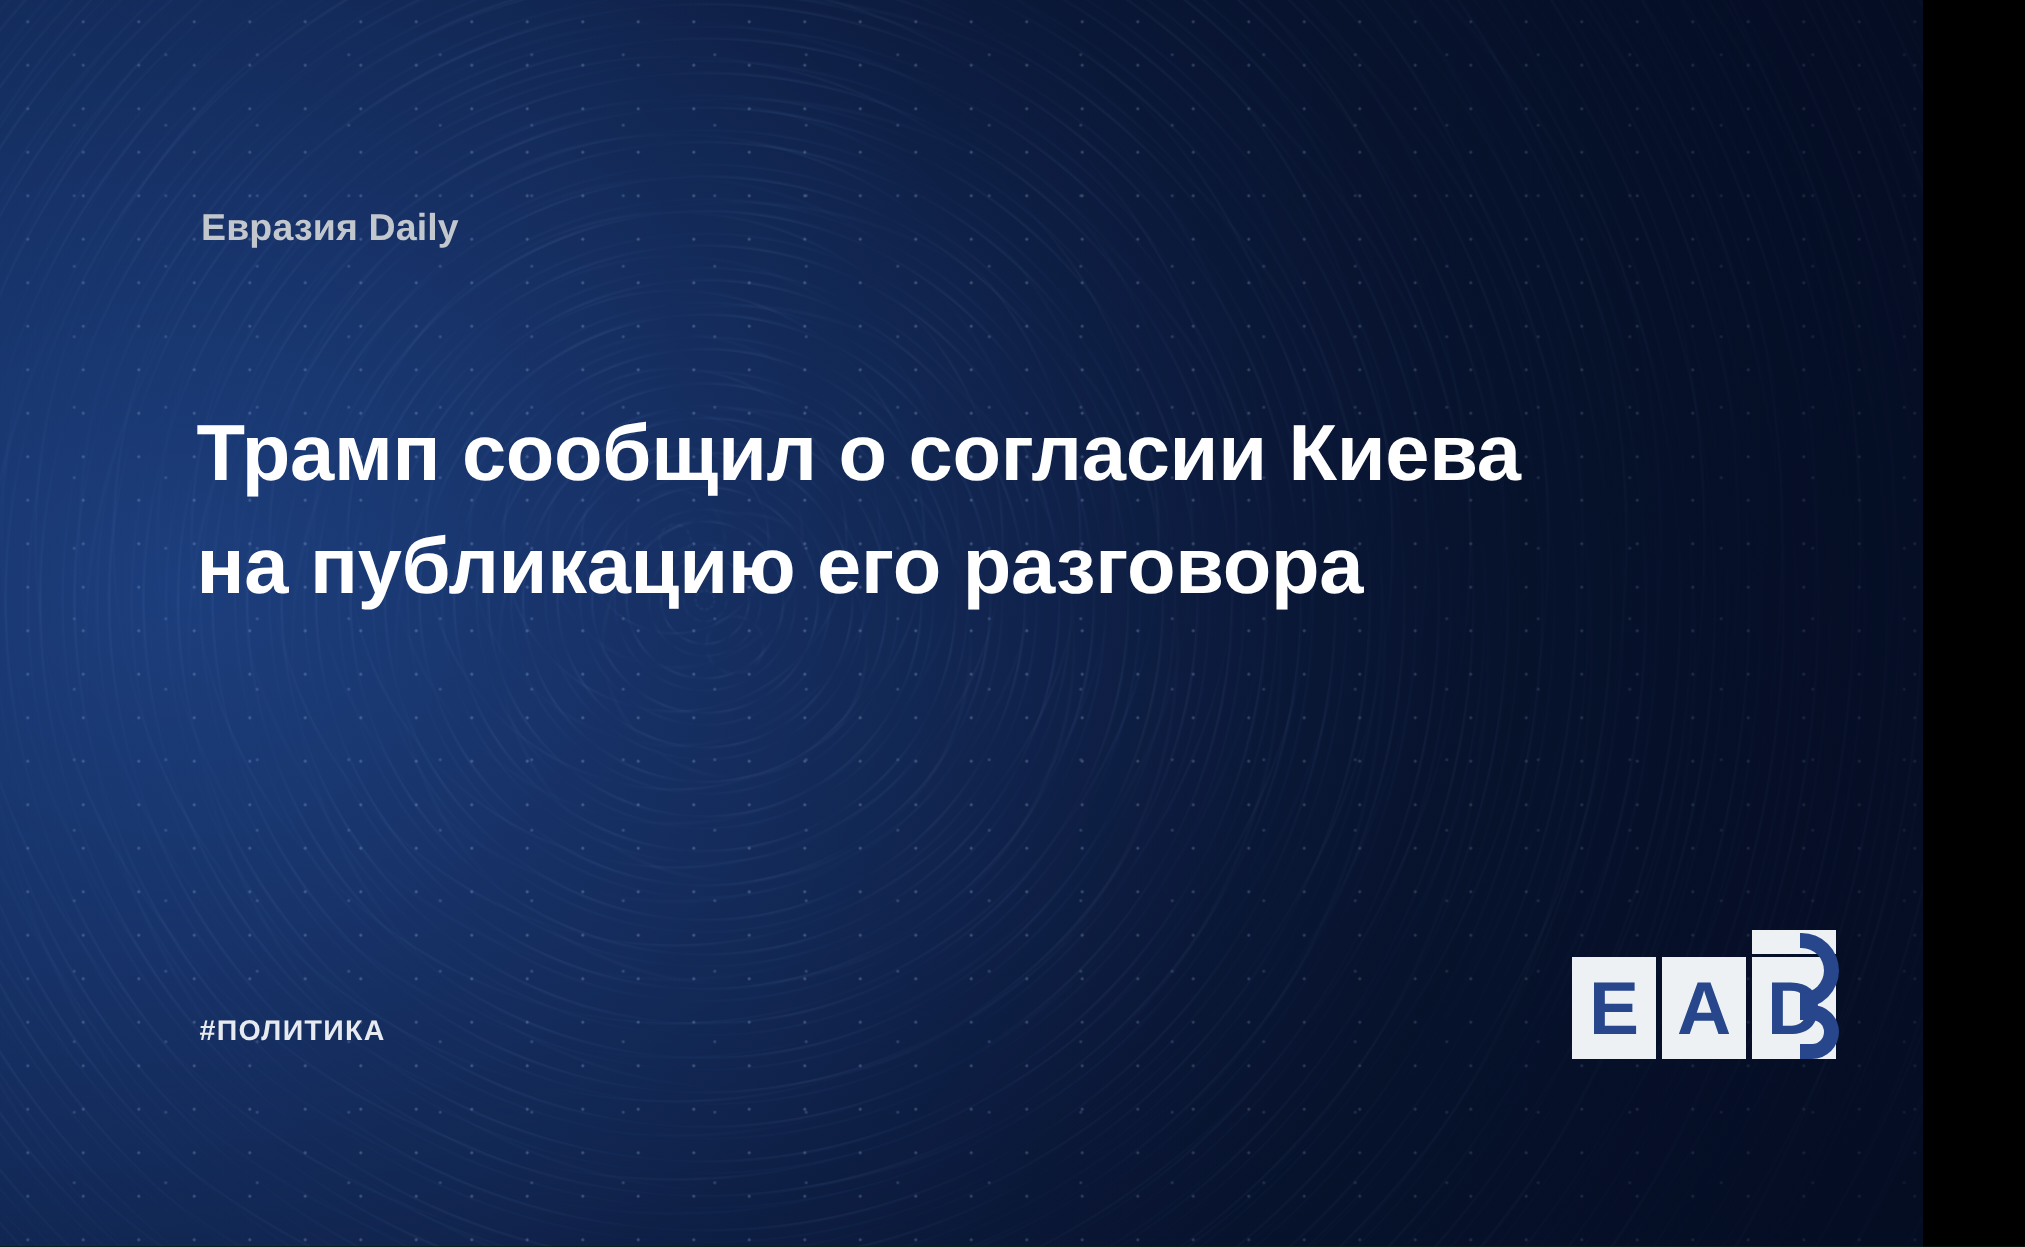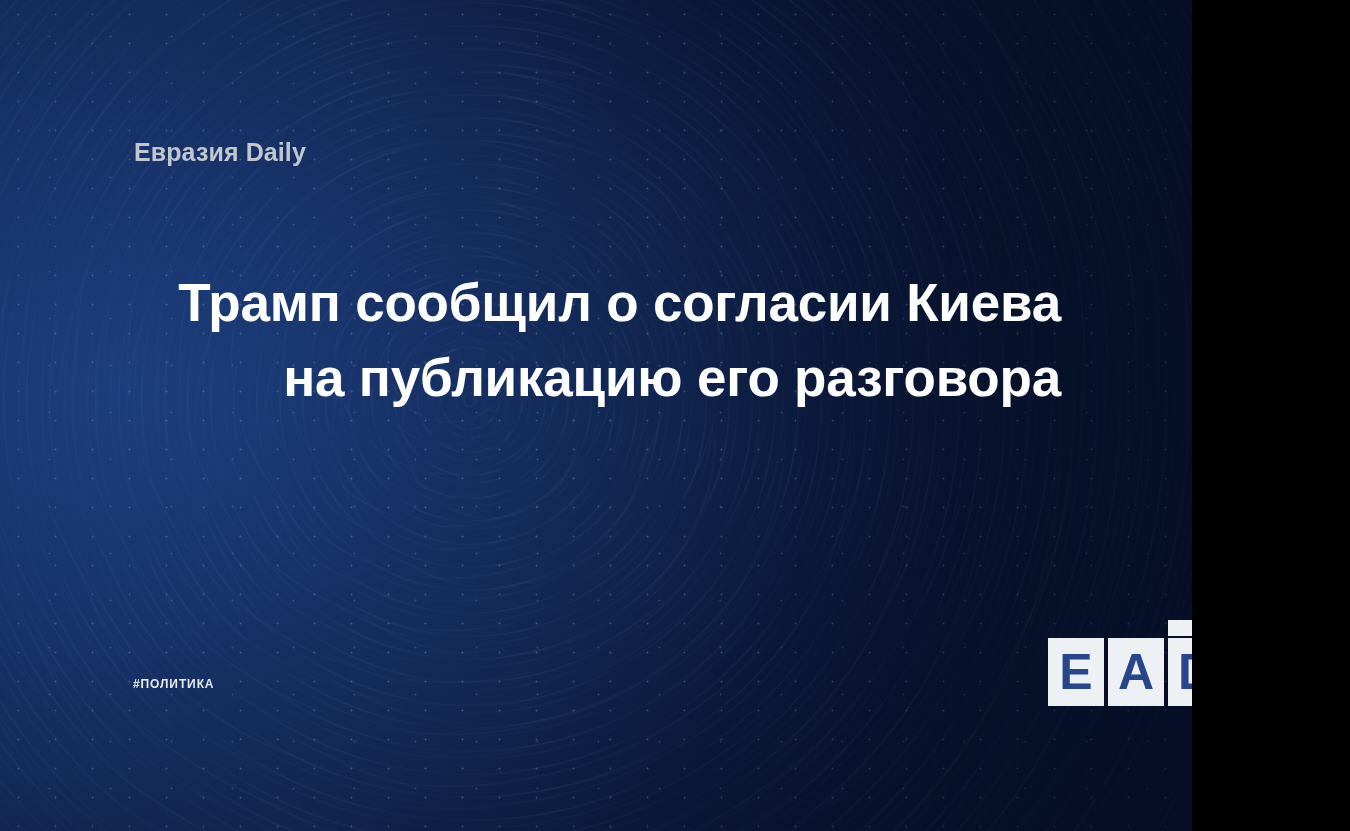--- a/index.html
+++ b/index.html
@@ -2,21 +2,21 @@
 <html><head>
 <meta charset="utf-8">
 <style>
   html, body {
     margin: 0;
     padding: 0;
     background: #000;
   }
   #card {
     position: relative;
-    width: 1192px;
+    width: 1282px;
     height: 831px;
     overflow: hidden;
     font-family: "Liberation Sans", sans-serif;
     background: #14532d;
   }
 
   
   .bg-layer {
     position: absolute;
     inset: 0;
@@ -199,27 +199,27 @@
     position: absolute;
     left: 131px;
     top: 265px;
     width: 930px;
     color: #ffffff;
     font-size: 53px;
     line-height: 1.42;
     font-weight: 700;
     letter-spacing: -0.2px;
   }
-  .headline .hl-line { display: block; white-space: nowrap; text-align: right; }
+  .headline .hl-line { display: block; white-space: nowrap; }
 
   .hashtag {
     position: absolute;
     left: 133px;
     top: 677px;
-    font-size: 12px;
+    font-size: 19px;
     font-weight: 700;
     letter-spacing: 0.9px;
     color: #e7ebf0;
     white-space: nowrap;
   }
 
   
   .logo {
     position: absolute;
     left: 1048px;

